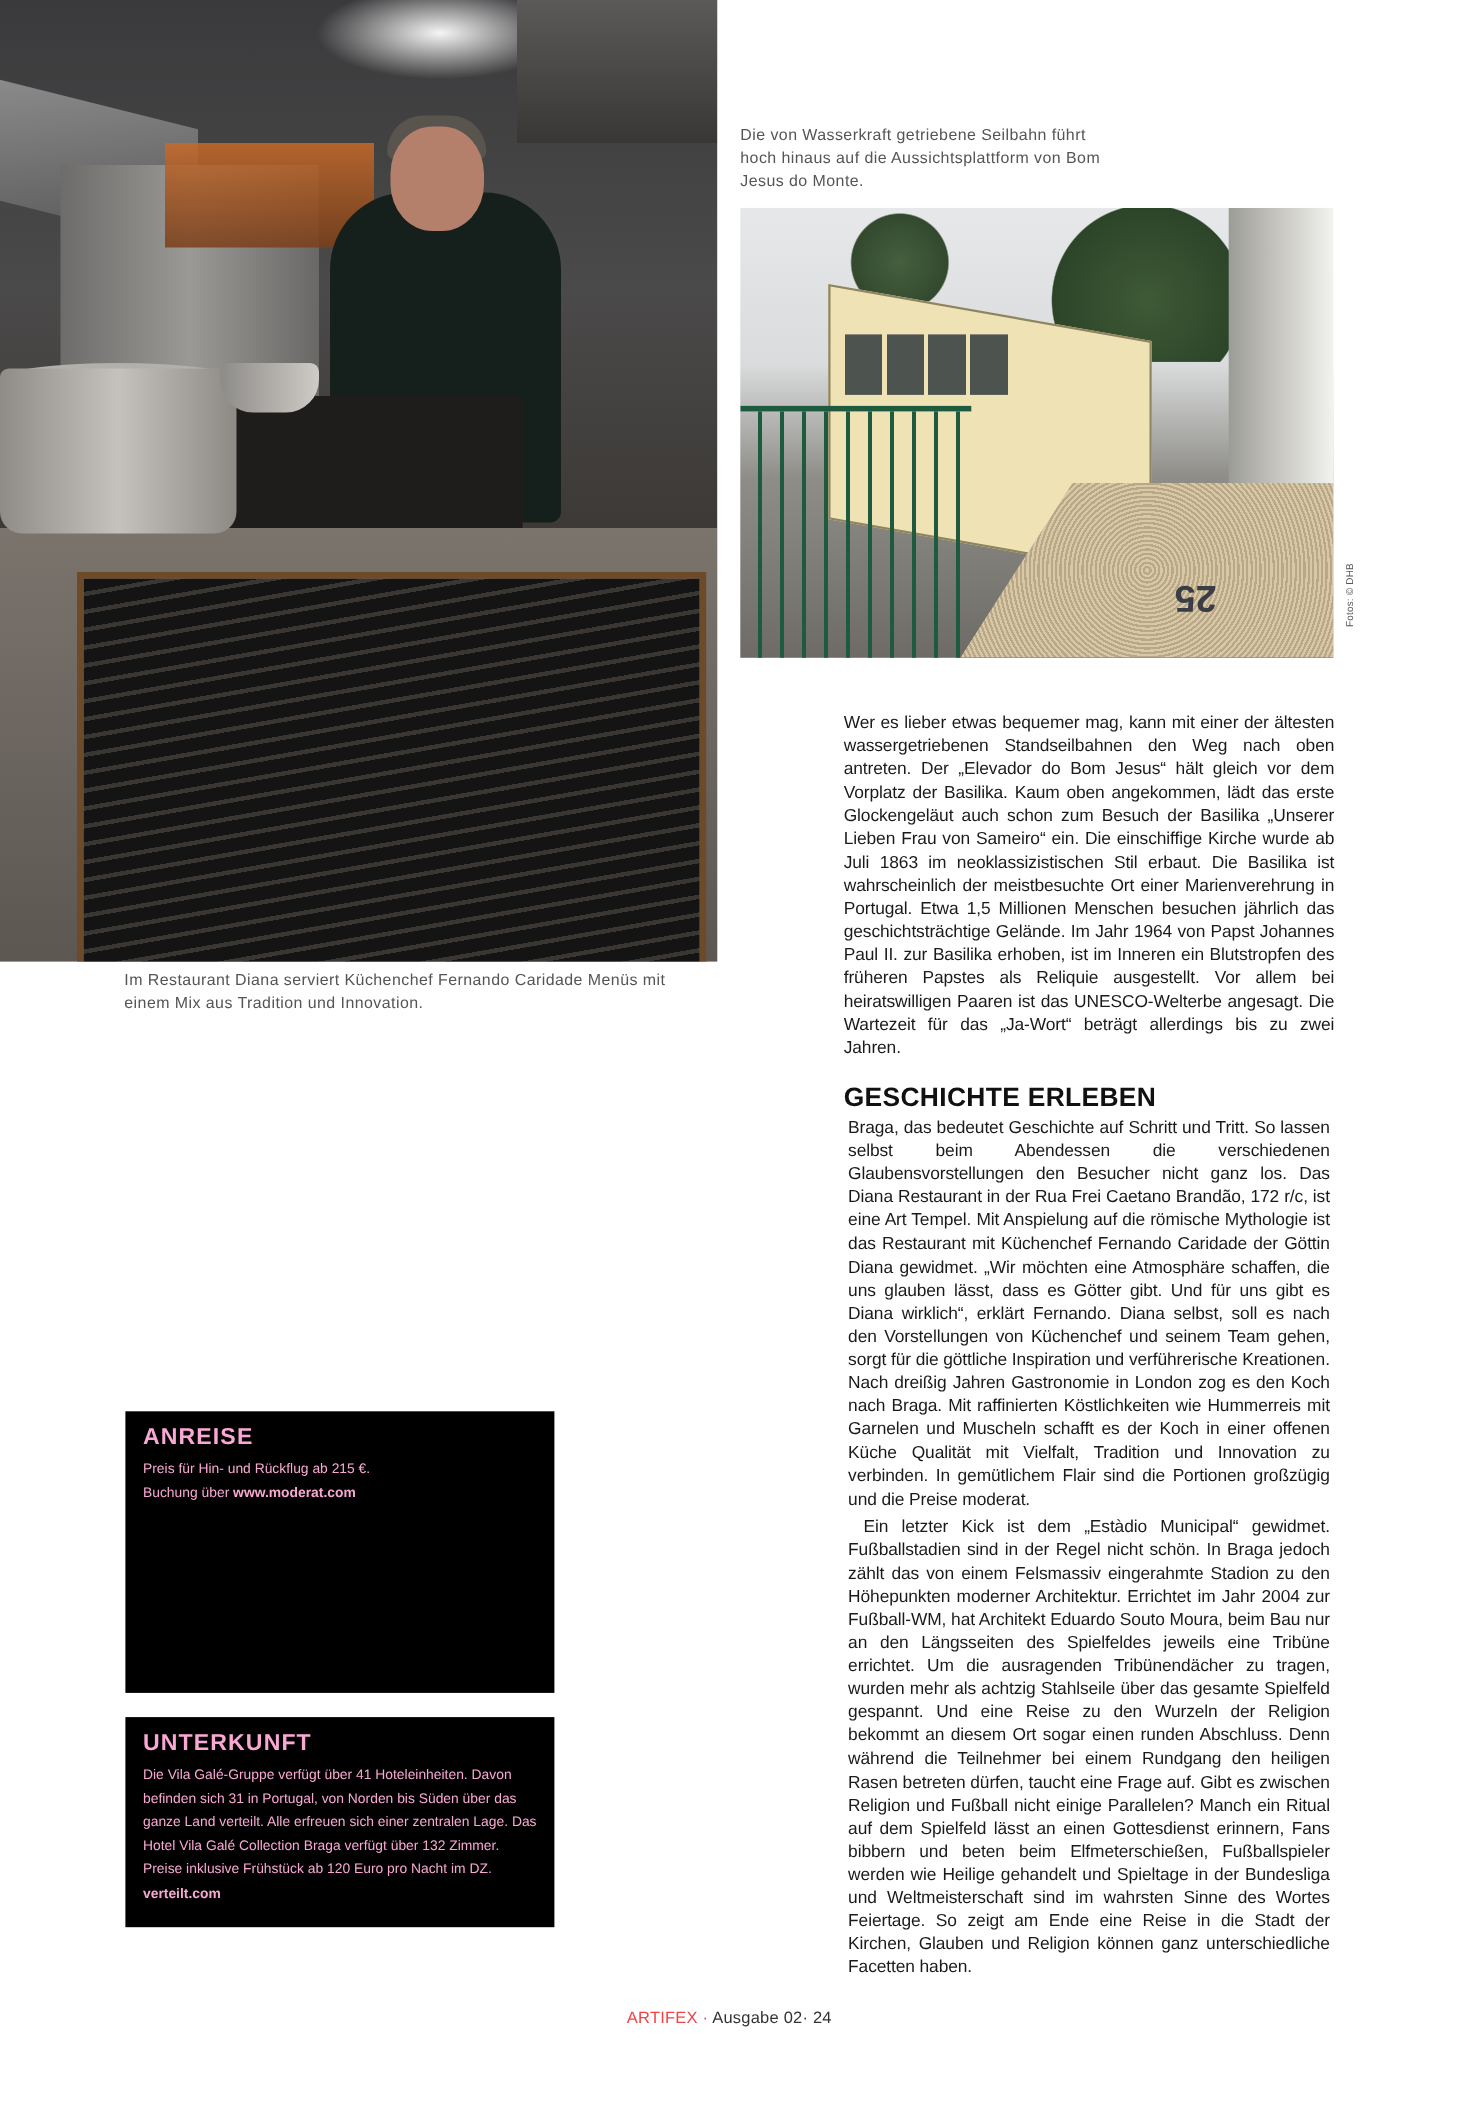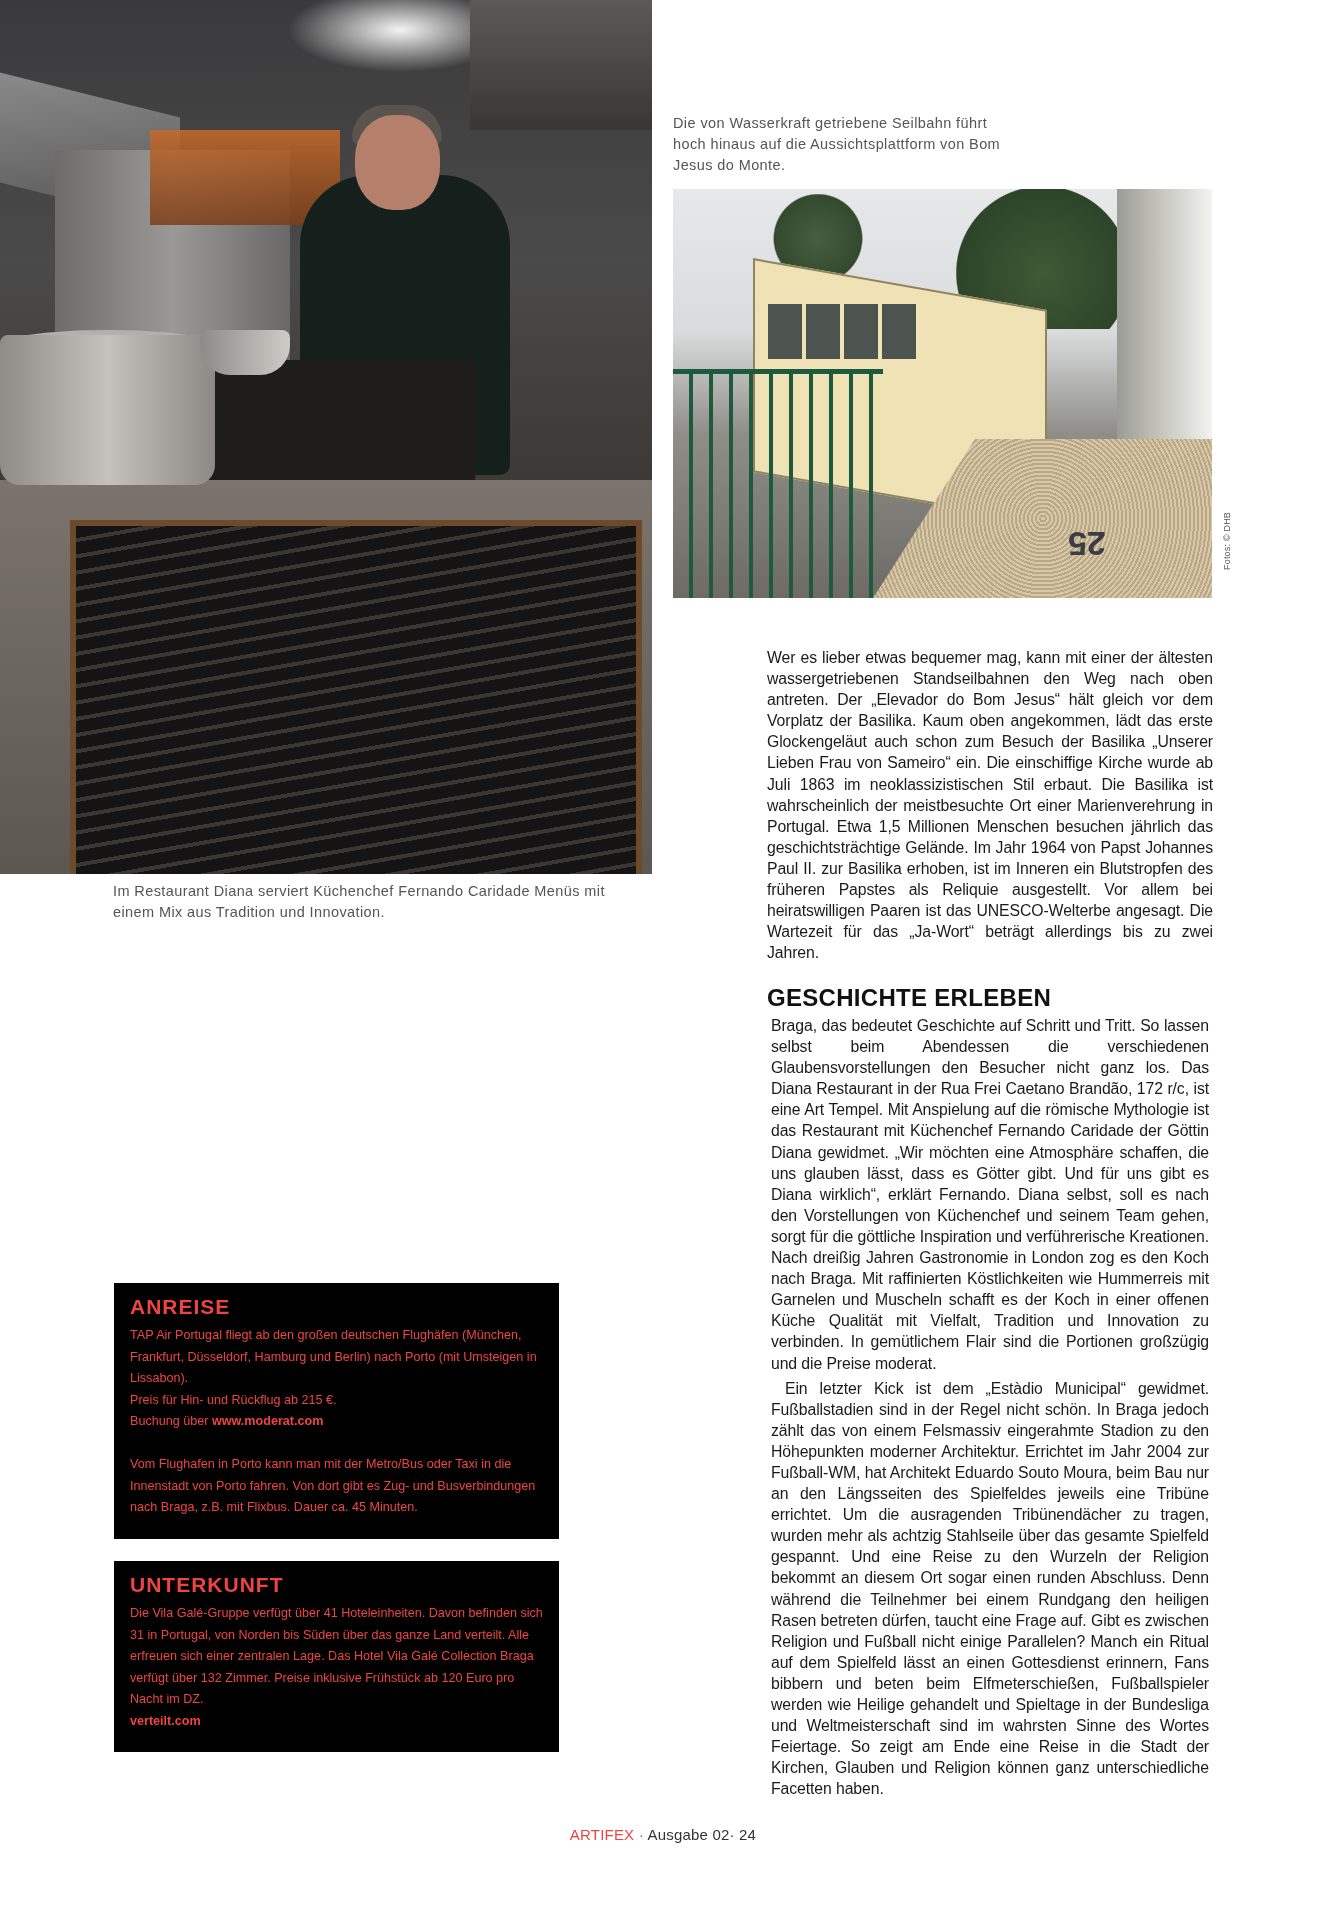--- a/index.html
+++ b/index.html
@@ -46,21 +46,21 @@
   #caption-funicular { left:673px; top:113px; width:350px; }
   #caption-kitchen { left:113px; top:881px; width:500px; }
 
   .body { font-size:15.8px; line-height:21.1px; color:#1a1a1a; text-align:justify; letter-spacing:-.1px; }
   #article-intro { left:767px; top:647px; width:446px; }
   #section-heading { left:767px; top:984px; font-size:24px; font-weight:bold; letter-spacing:.3px; color:#111; }
   #article-body { left:767px; top:1011px; width:446px; }
   #article-body p { margin:4px; }
   #article-body p + p { text-indent:14px; }
 
-  .infobox { background:#000; color:#ef4444; left:114px; width:445px; box-sizing:border-box; padding:12px 16px 14px 16px; }
+  .infobox { background:#000; color:#f9a8d4; left:114px; width:390px; box-sizing:border-box; padding:12px 16px 14px 16px; }
   #box-anreise { top:1283px; height:256px; }
   #box-unterkunft { top:1561px; height:191px; }
   .infobox h3 { margin:0 0 6px 0; font-size:21px; font-weight:bold; letter-spacing:1px; }
   .infobox p { margin:0; font-size:12.6px; line-height:21.5px; letter-spacing:0; }
   .infobox .strong { font-weight:bold; }
   .gap { height:21.5px; }
 
   #footer { left:0; width:1326px; top:1826px; text-align:center; font-size:15px; letter-spacing:.2px; }
   #footer .brand { color:#ef4444; }
   #footer .issue { color:#333; }
@@ -105,25 +105,23 @@
 
 <div id="section-heading" class="abs">GESCHICHTE ERLEBEN</div>
 
 <div id="article-body" class="abs body">
   <p>Braga, das bedeutet Geschichte auf Schritt und Tritt. So lassen selbst beim Abendessen die verschiedenen Glaubensvorstellungen den Besucher nicht ganz los. Das Diana Restaurant in der Rua Frei Caetano Brandão, 172 r/c, ist eine Art Tempel. Mit Anspielung auf die römische Mythologie ist das Restaurant mit Küchenchef Fernando Caridade der Göttin Diana gewidmet. „Wir möchten eine Atmosphäre schaffen, die uns glauben lässt, dass es Götter gibt. Und für uns gibt es Diana wirklich“, erklärt Fernando. Diana selbst, soll es nach den Vorstellungen von Küchenchef und seinem Team gehen, sorgt für die göttliche Inspiration und verführerische Kreationen. Nach dreißig Jahren Gastronomie in London zog es den Koch nach Braga. Mit raffinierten Köstlichkeiten wie Hummerreis mit Garnelen und Muscheln schafft es der Koch in einer offenen Küche Qualität mit Vielfalt, Tradition und Innovation zu verbinden. In gemütlichem Flair sind die Portionen großzügig und die Preise moderat.</p>
   <p>Ein letzter Kick ist dem „Estàdio Municipal“ gewidmet. Fußballstadien sind in der Regel nicht schön. In Braga jedoch zählt das von einem Felsmassiv eingerahmte Stadion zu den Höhepunkten moderner Architektur. Errichtet im Jahr 2004 zur Fußball-WM, hat Architekt Eduardo Souto Moura, beim Bau nur an den Längsseiten des Spielfeldes jeweils eine Tribüne errichtet. Um die ausragenden Tribünendächer zu tragen, wurden mehr als achtzig Stahlseile über das gesamte Spielfeld gespannt. Und eine Reise zu den Wurzeln der Religion bekommt an diesem Ort sogar einen runden Abschluss. Denn während die Teilnehmer bei einem Rundgang den heiligen Rasen betreten dürfen, taucht eine Frage auf. Gibt es zwischen Religion und Fußball nicht einige Parallelen? Manch ein Ritual auf dem Spielfeld lässt an einen Gottesdienst erinnern, Fans bibbern und beten beim Elfmeterschießen, Fußballspieler werden wie Heilige gehandelt und Spieltage in der Bundesliga und Weltmeisterschaft sind im wahrsten Sinne des Wortes Feiertage. So zeigt am Ende eine Reise in die Stadt der Kirchen, Glauben und Religion können ganz unterschiedliche Facetten haben.</p>
 </div>
 
 <div id="box-anreise" class="abs infobox">
   <h3>ANREISE</h3>
-  <p>TAP Air Portugal fliegt ab den großen deutschen Flughäfen (München, Frankfurt, Düsseldorf, Hamburg und Berlin) nach Porto (mit Umsteigen in Lissabon).</p>
   <p>Preis für Hin- und Rückflug ab 215 €.</p>
   <p><span>Buchung über </span><span class="strong">www.moderat.com</span></p>
   <div class="gap"></div>
-  <p>Vom Flughafen in Porto kann man mit der Metro/Bus oder Taxi in die Innenstadt von Porto fahren. Von dort gibt es Zug- und Busverbindungen nach Braga, z.B. mit Flixbus. Dauer ca. 45 Minuten.</p>
 </div>
 
 <div id="box-unterkunft" class="abs infobox">
   <h3>UNTERKUNFT</h3>
   <p>Die Vila Galé-Gruppe verfügt über 41 Hoteleinheiten. Davon befinden sich 31 in Portugal, von Norden bis Süden über das ganze Land verteilt. Alle erfreuen sich einer zentralen Lage. Das Hotel Vila Galé Collection Braga verfügt über 132 Zimmer. Preise inklusive Frühstück ab 120 Euro pro Nacht im DZ.</p>
   <p class="strong">verteilt.com</p>
 </div>
 
 <div id="footer" class="abs">
   <span class="brand">ARTIFEX</span><span class="brand"> · </span><span class="issue">Ausgabe 02· 24</span>

